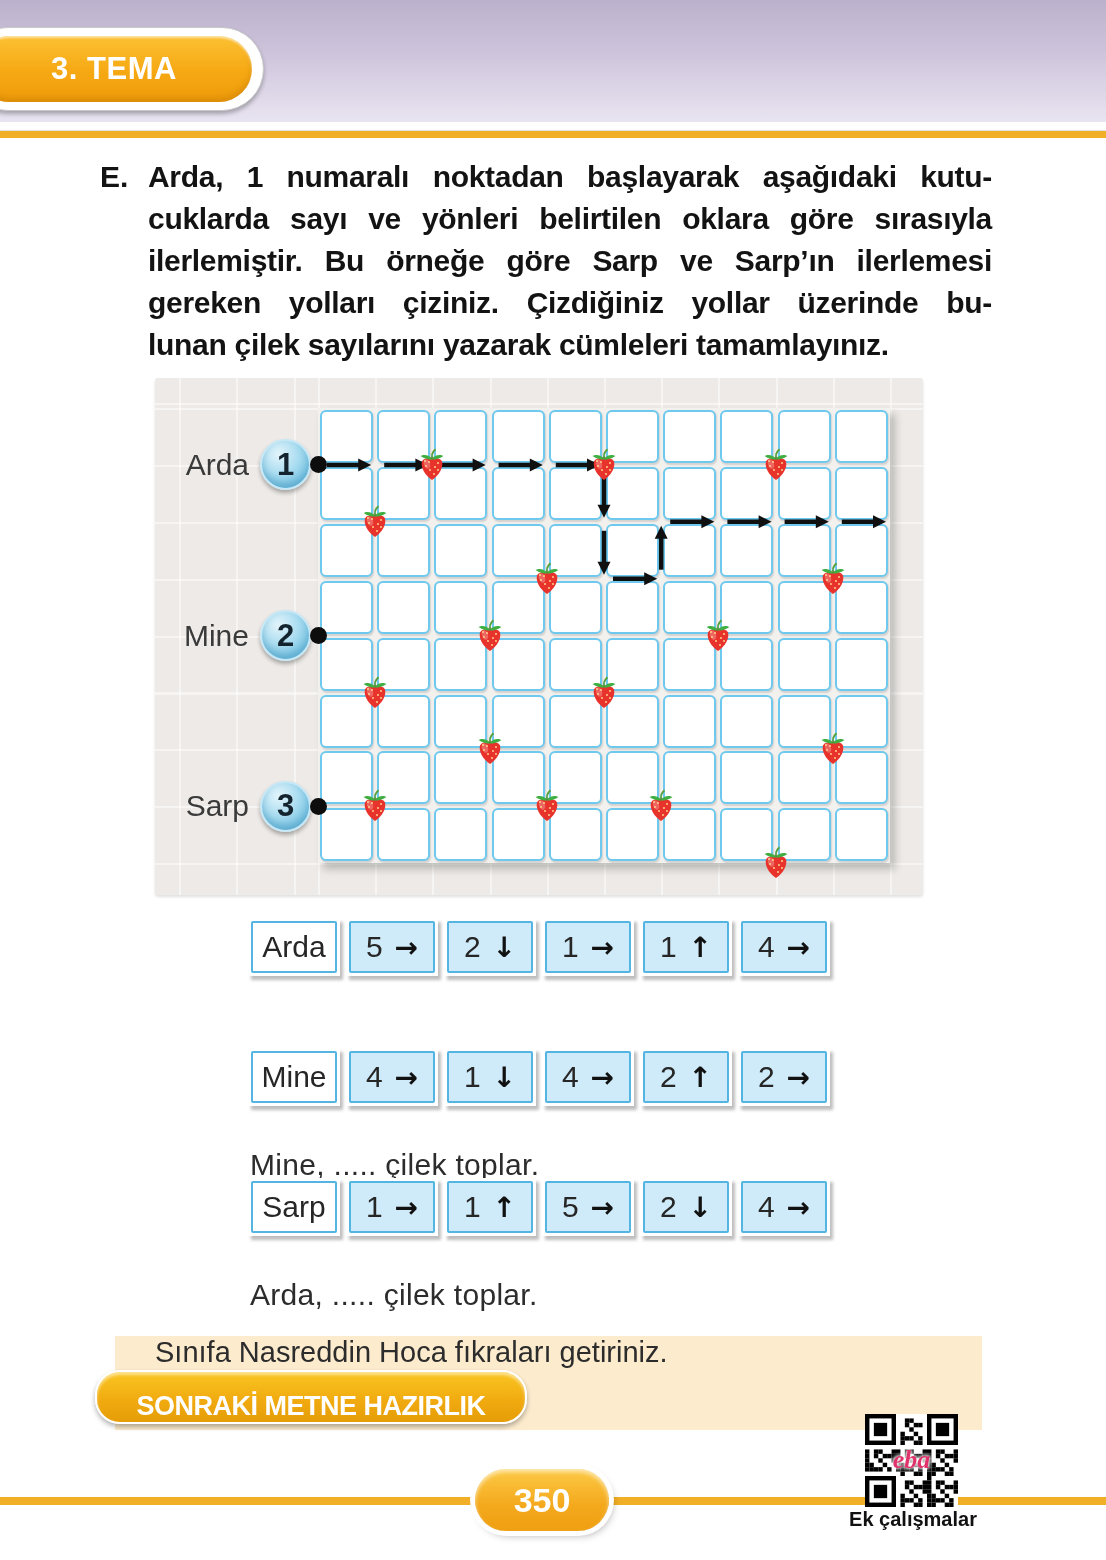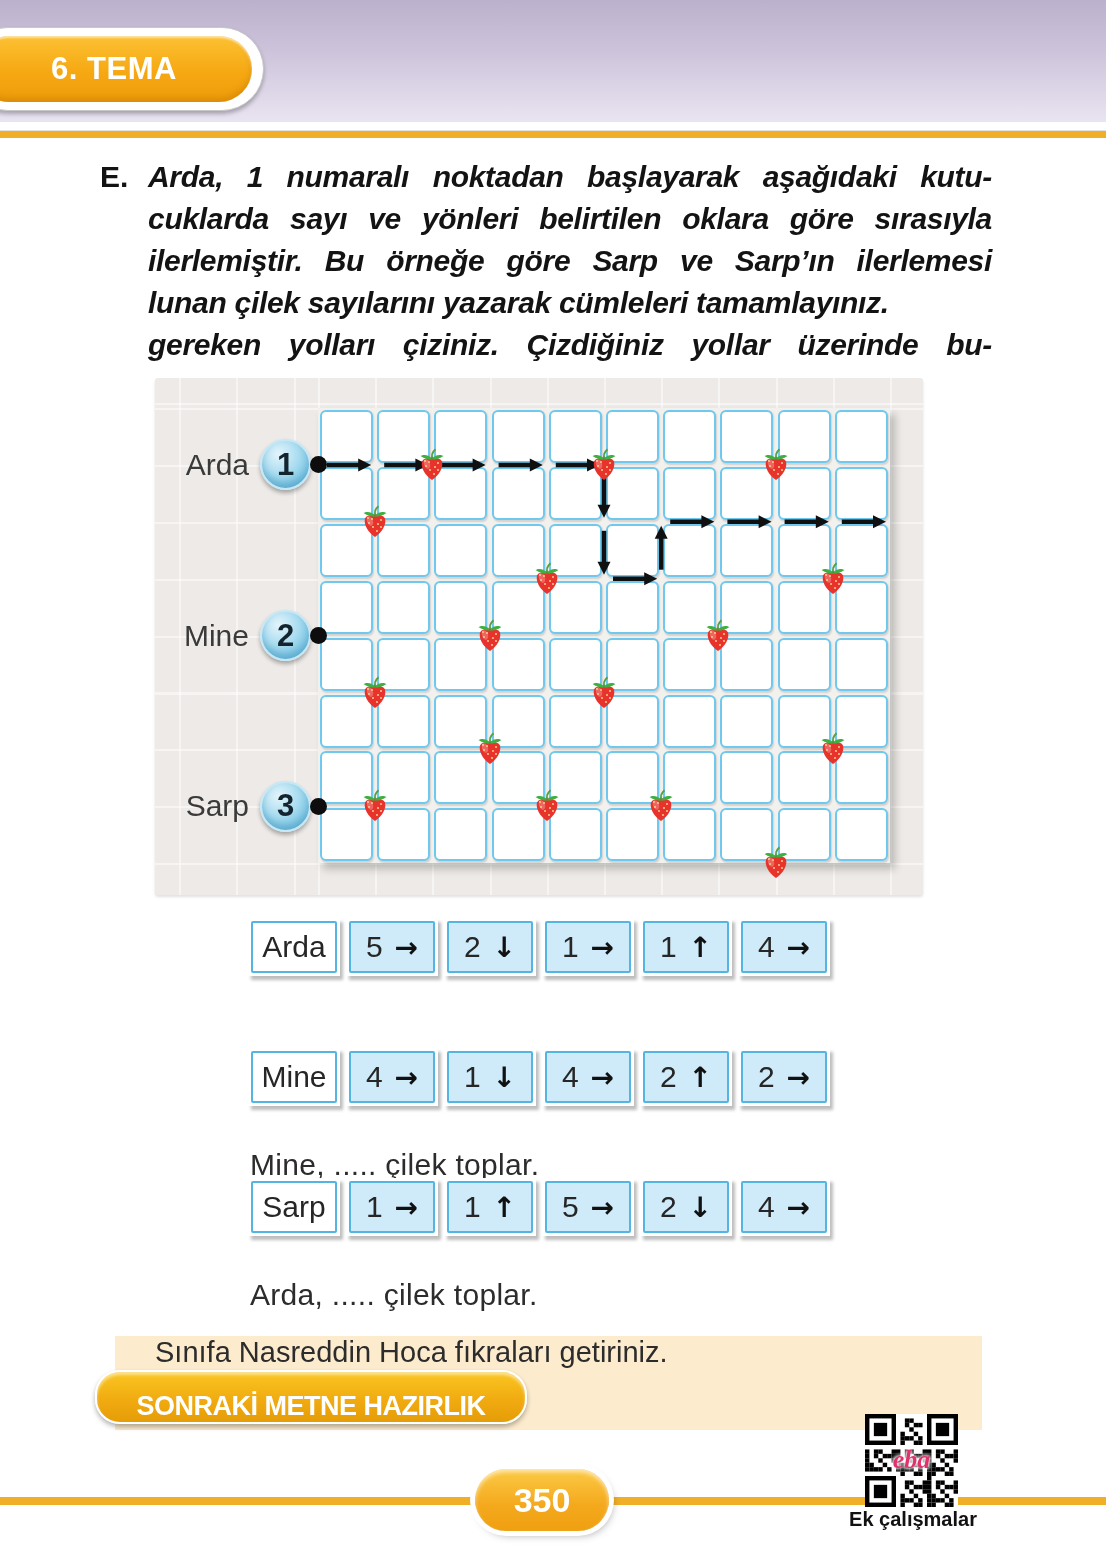--- a/index.html
+++ b/index.html
@@ -16,21 +16,21 @@
        box-shadow:inset 0 2px 2px rgba(255,255,255,.55), inset 0 -4px 6px rgba(180,110,0,.35);
        display:flex;align-items:center;justify-content:center;}
   .hdr-pill span{color:#fff;font-size:31px;font-weight:bold;letter-spacing:.5px;}
   .hdr-strip{position:absolute;left:0;top:122px;width:1106px;height:8px;background:#fff;border-bottom:1px solid #e2e2e2;}
   .gold-rule{position:absolute;left:0;top:131px;width:1106px;height:7px;background:#f1ae27;}
 
   
   .exercise{position:absolute;left:100px;top:156px;width:892px;display:flex;color:#131313;}
   .ex-letter{width:48px;font-size:30px;font-weight:bold;line-height:42px;}
   .ex-lines{flex:1;font-size:30px;font-weight:bold;line-height:42px;letter-spacing:-0.3px;}
-  .jl{text-align:justify;text-align-last:justify;font-style:italic;}
+  .jl{text-align:justify;text-align-last:justify;}
   .jl.last{text-align-last:left;}
 
   
   .panel{position:absolute;left:155px;top:378px;width:768px;height:517px;background:#edeae7;border-radius:3px;
      background-image:
        repeating-linear-gradient(to right, rgba(255,255,255,.5) 0 2px, transparent 2px 57.2px),
        repeating-linear-gradient(to bottom, rgba(255,255,255,.5) 0 2px, transparent 2px 56.9px);
      background-position:163px 30px;box-shadow:0 2px 3px rgba(0,0,0,.12);}
   .gridbg{position:absolute;background:#f3f1ee;box-shadow:5px 6px 8px rgba(0,0,0,.22);}
   .gcell{position:absolute;width:53px;height:53px;box-sizing:border-box;border:2.5px solid #6fc8ee;
@@ -79,35 +79,35 @@
      font-size:20px;font-weight:bold;color:#111;}
 </style>
 </head>
 <body>
 
 <div class="page">
 
   <div class="hdr">
     <div class="hdr-frame">
       <div class="hdr-pill">
-        <span>6. TEMA</span>
+        <span>3. TEMA</span>
       </div>
     </div>
   </div>
   <div class="hdr-strip"></div>
   <div class="gold-rule"></div>
 
   <div class="exercise">
     <div class="ex-letter">E.</div>
     <div class="ex-lines">
       <div class="jl">Arda, 1 numaralı noktadan başlayarak aşağıdaki kutu-</div>
       <div class="jl">cuklarda sayı ve yönleri belirtilen oklara göre sırasıyla</div>
       <div class="jl">ilerlemiştir. Bu örneğe göre Sarp ve Sarp’ın ilerlemesi</div>
+      <div class="jl">gereken yolları çiziniz. Çizdiğiniz yollar üzerinde bu-</div>
       <div class="jl last">lunan çilek sayılarını yazarak cümleleri tamamlayınız.</div>
-      <div class="jl">gereken yolları çiziniz. Çizdiğiniz yollar üzerinde bu-</div>
     </div>
   </div>
 
   <div class="panel">
       <div class="gridbg" style="left: 163px; top: 30px; width: 572px; height: 455.2px;"></div>
       <div class="gcell" style="left: 165px; top: 32px;"></div>
       <div class="gcell" style="left: 222.2px; top: 32px;"></div>
       <div class="gcell" style="left: 279.4px; top: 32px;"></div>
       <div class="gcell" style="left: 336.6px; top: 32px;"></div>
       <div class="gcell" style="left: 393.8px; top: 32px;"></div>

